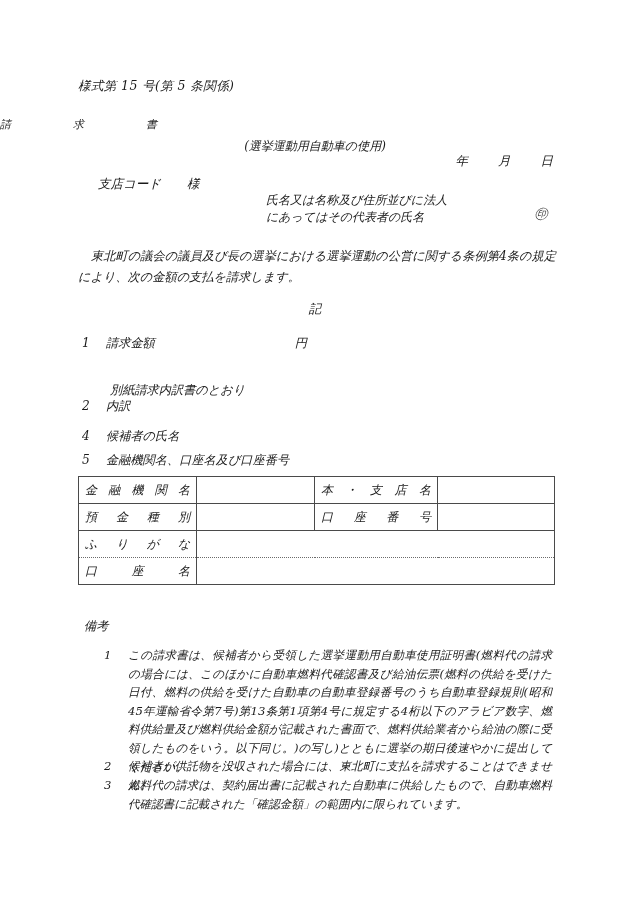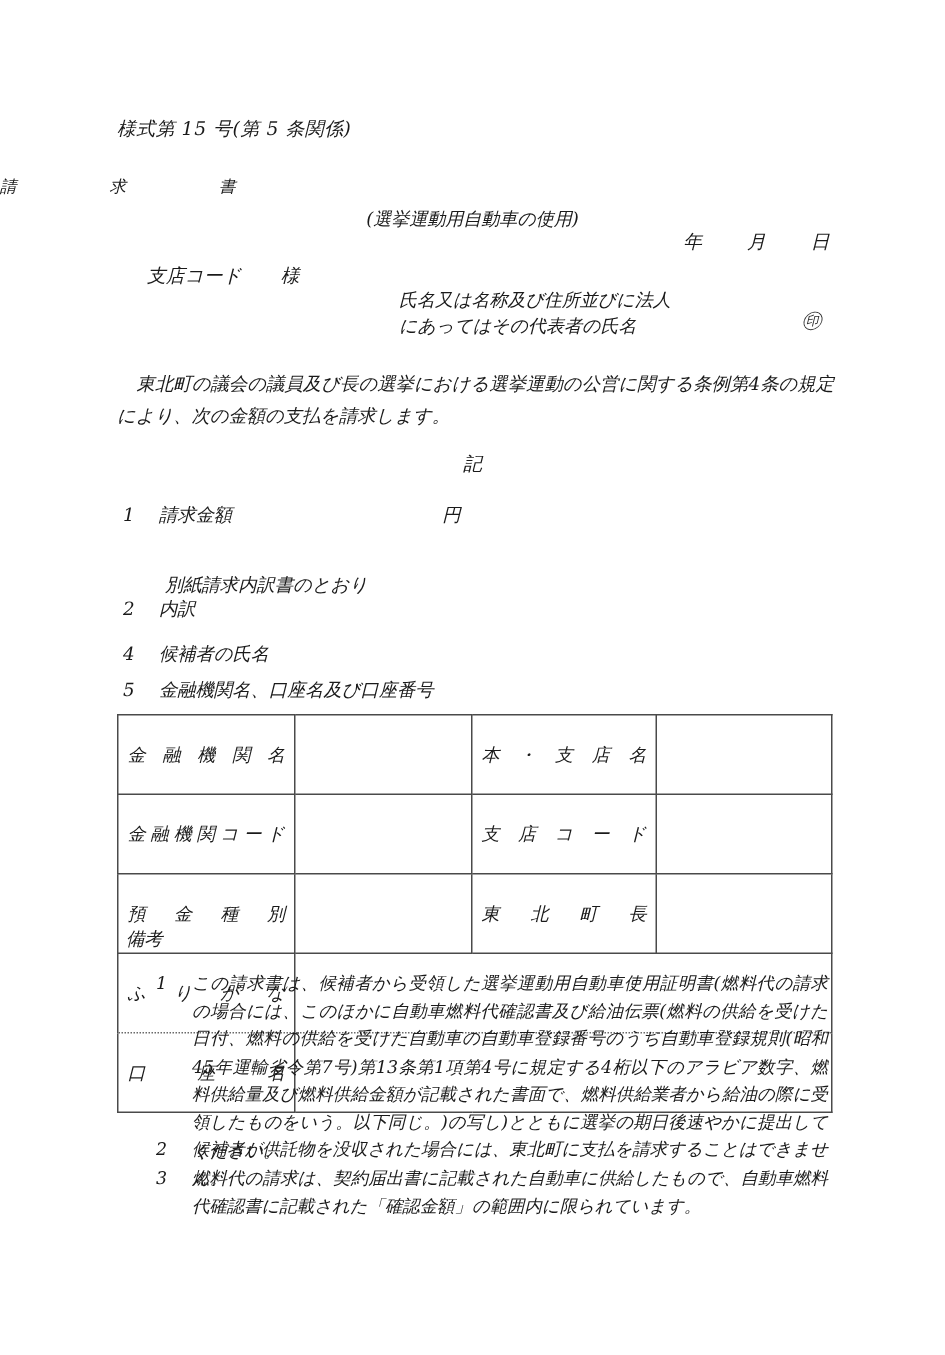--- a/index.html
+++ b/index.html
@@ -113,21 +113,21 @@
   .bank-table {
     left: 78px; top: 476px;
     width: 476px;
     border-collapse: collapse;
     table-layout: fixed;
     font-size: 12px;
   }
   .bank-table td {
     border: 1px solid #4a4a4a;
     height: 26px;
-    padding: 13px 6px;
+    padding: 0 6px;
     vertical-align: middle;
     margin-top: 16px;
   }
   .lbl {
     text-align: justify;
     text-align-last: justify;
     white-space: nowrap;
   }
   .val { background: #fff; }
   .dotted-bottom { border-bottom: 1px dotted #6a6a6a !important; }
@@ -210,29 +210,23 @@
       <col style="width:117px">
     </colgroup>
     <tbody>
       <tr>
         <td class="lbl">金融機関名</td>
         <td class="val"></td>
         <td class="lbl">本・支店名</td>
         <td class="val"></td>
       </tr>
       <tr>
-        <td class="lbl">金融機関コード</td>
-        <td class="val"></td>
-        <td class="lbl">支店コード</td>
-        <td class="val"></td>
-      </tr>
-      <tr>
         <td class="lbl">預金種別</td>
         <td class="val"></td>
-        <td class="lbl">東北町長</td>
+        <td class="lbl">口座番号</td>
         <td class="val"></td>
       </tr>
       <tr>
         <td class="lbl dotted-bottom">ふりがな</td>
         <td class="val dotted-bottom" colspan="3"></td>
       </tr>
       <tr>
         <td class="lbl dotted-top">口座名</td>
         <td class="val dotted-top" colspan="3"></td>
       </tr>

